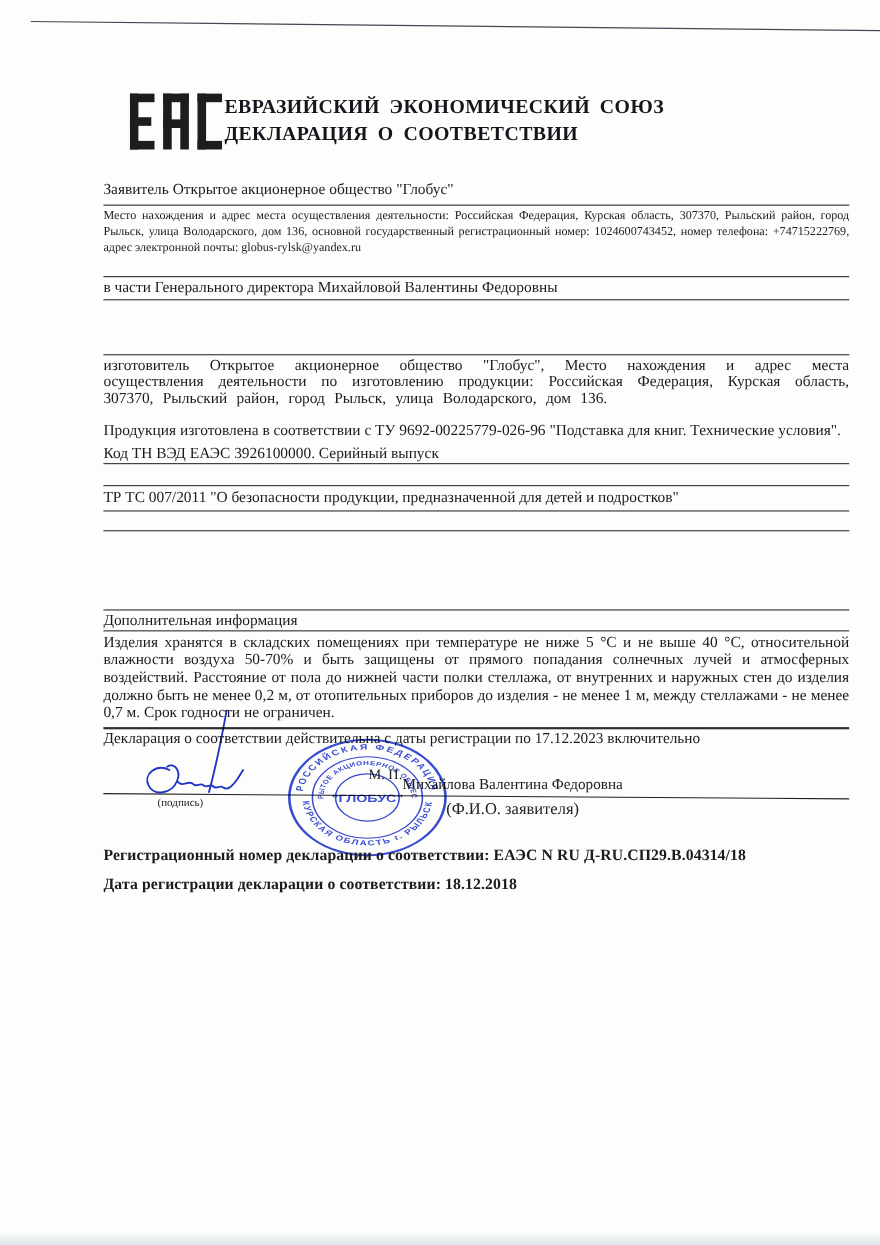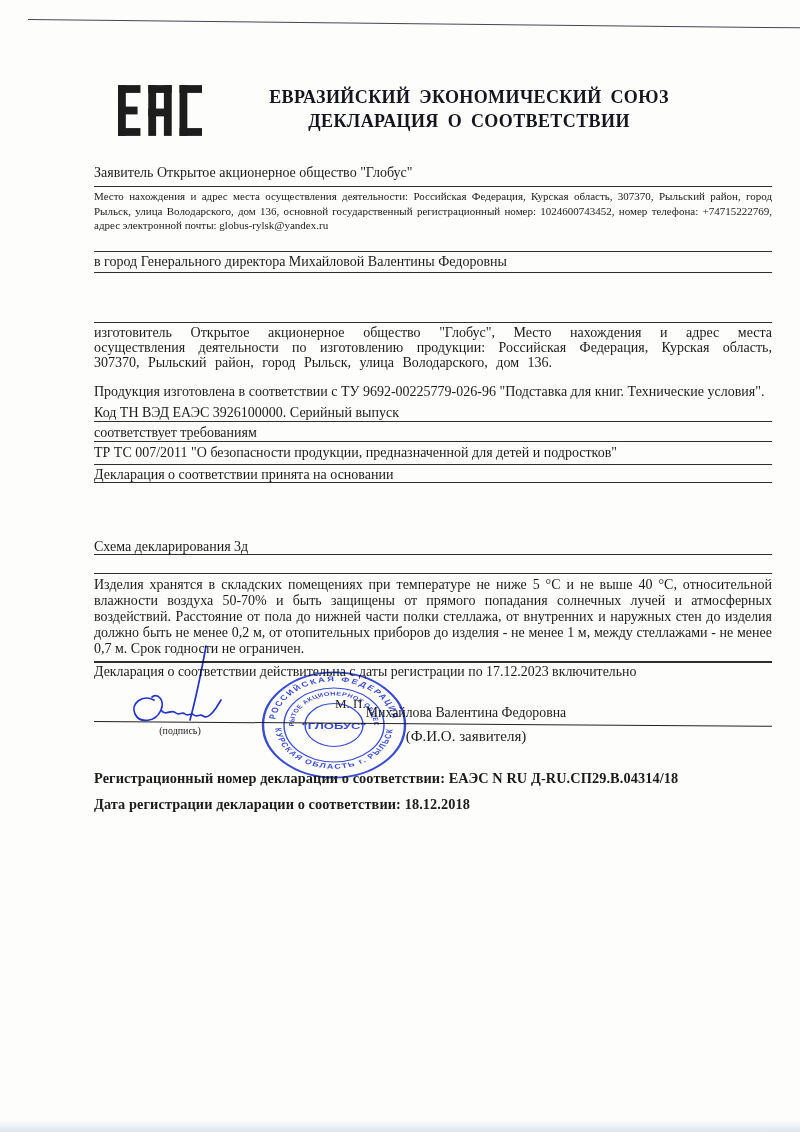--- a/index.html
+++ b/index.html
@@ -21,21 +21,21 @@
     position:absolute; left:28px; top:19px; width:785px; height:0;
     border-top:1.7px solid #454553;
     transform:rotate(0.62deg); transform-origin:left top;
   }
   .bottom-fade {
     position:absolute; left:0; bottom:0; width:100%; height:12px;
     background:linear-gradient(180deg, rgba(255,255,255,0), #dde5ec);
   }
   .eac { position:absolute; left:118px; top:83px; width:84px; height:55px; }
   .title {
-    left:204px; top:85px; width:530px; text-align:center;
+    left:204px; top:85px; width:530px; text-align:left;
     font-weight:bold; font-size:18px; line-height:24px;
     letter-spacing:0.4px; word-spacing:4px; color:#15151d;
   }
   .caption { font-size:10px; text-align:center; color:#222; }
   .sigline {
     position:absolute; left:94px; top:721px; width:678px; height:0;
     border-top:1.4px solid #222;
     transform:rotate(0.4deg); transform-origin:left center;
   }
   .sig-svg { position:absolute; left:128px; top:640px; mix-blend-mode:multiply; }
@@ -82,69 +82,67 @@
   <div class="abs txt" style="top:165px">
     <span class="b">Заявитель</span>
     <span>Открытое акционерное общество "Глобус"</span>
   </div>
   <div class="hline" style="top:186px"></div>
 
   <div class="abs txt jt" style="top:189px; line-height:14.6px; font-size:11px">Место нахождения и адрес места осуществления деятельности: Российская Федерация, Курская область, 307370, Рыльский район, город Рыльск, улица Володарского, дом 136, основной государственный регистрационный номер: 1024600743452, номер телефона: +74715222769, адрес электронной почты: globus-rylsk@yandex.ru</div>
   <div class="hline" style="top:251px"></div>
 
   <div class="abs txt" style="top:254px">
-    <span class="b">в город</span>
+    <span class="b">в части</span>
     <span>Генерального директора  Михайловой Валентины Федоровны</span>
   </div>
   <div class="hline" style="top:271.5px"></div>
 
   <div class="hline" style="top:321.5px"></div>
 
   <div class="abs txt jt" style="top:325px; line-height:15.2px; word-spacing:5px">
     <span class="b">изготовитель</span>
     <span>Открытое акционерное общество "Глобус", Место нахождения и адрес места осуществления деятельности по изготовлению продукции: Российская Федерация, Курская область, 307370, Рыльский район, город Рыльск, улица Володарского, дом 136.</span>
   </div>
 
   <div class="abs txt" style="top:385px; line-height:13.8px">Продукция изготовлена в соответствии с ТУ 9692-00225779-026-96 "Подставка для книг. Технические условия".</div>
 
   <div class="abs txt" style="top:405px">Код ТН ВЭД ЕАЭС 3926100000. Серийный выпуск</div>
   <div class="hline" style="top:420.5px"></div>
 
-  <div class="abs txt b" style="top:424.5px">соответствует требованиям</div>
   <div class="hline" style="top:441px"></div>
 
   <div class="abs txt" style="top:444.5px">ТР ТС 007/2011 "О безопасности продукции, предназначенной для детей и подростков"</div>
   <div class="hline" style="top:464px"></div>
 
-  <div class="abs txt b" style="top:466.5px">Декларация о соответствии принята на основании</div>
   <div class="hline" style="top:481.5px"></div>
 
 
-  <div class="abs txt" style="top:539px">Схема декларирования 3д</div>
   <div class="hline" style="top:553.5px"></div>
 
+  <div class="abs txt b" style="top:556.5px">Дополнительная информация</div>
   <div class="hline" style="top:572.5px"></div>
 
   <div class="abs txt jt" style="top:576.5px; line-height:16.2px">Изделия хранятся в складских помещениях при температуре не ниже 5 °С и не выше 40 °С, относительной влажности воздуха 50-70% и быть защищены от прямого попадания солнечных лучей и атмосферных воздействий. Расстояние от пола до нижней части полки стеллажа, от внутренних и наружных стен до изделия должно быть не менее 0,2 м, от отопительных приборов до изделия - не менее 1 м, между стеллажами - не менее 0,7 м. Срок годности не ограничен.</div>
   <div class="hline thick" style="top:660.5px"></div>
 
   <div class="abs txt b" style="top:663.5px; font-size:13.9px">Декларация о соответствии действительна с даты регистрации по 17.12.2023 включительно</div>
 
   <div class="sigline"></div>
 
   <svg class="sig-svg" width="120" height="95" viewBox="0 0 120 95" aria-hidden="true">
     <g fill="none" stroke="#2335c8" stroke-width="1.7" stroke-linecap="round">
       <path d="M78,6 C74,28 68,58 62,80"></path>
       <path d="M26,60 C14,54 2,64 7,74 C12,84 28,82 33,70 C37,60 30,53 24,57
                M33,70 C38,77 43,68 48,73 C51,76 54,71 57,74 C60,77 63,72 66,75
                C69,78 72,73 75,76 C79,79 84,74 88,68 L93,60"></path>
     </g>
   </svg>
 
-  <div class="abs caption" style="left:130px; top:725px; width:100px">(подпись)</div>
+  <div class="abs caption" style="left:114px; top:725px; width:100px">(подпись)</div>
 
   <div class="abs mp" style="left:291px; top:696px">М. П.</div>
 
   <div class="abs" style="left:356px; top:705px; width:220px; text-align:center; font-size:13.8px">Михайлова Валентина Федоровна</div>
 
   <div class="abs caption" style="left:386px; top:728px; width:160px; font-size:15px">(Ф.И.О. заявителя)</div>
 
   <svg class="stamp" viewBox="-75 -75 150 150" aria-hidden="true">
     <defs>
       <path id="arcTopOuter" d="M -59,0 A 59,59 0 0 1 59,0"></path>

